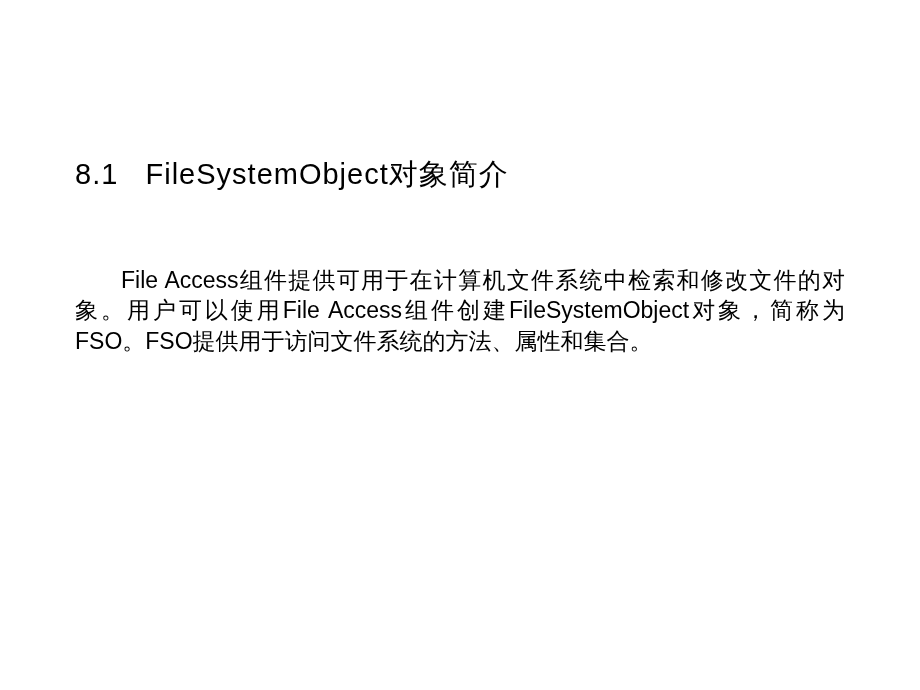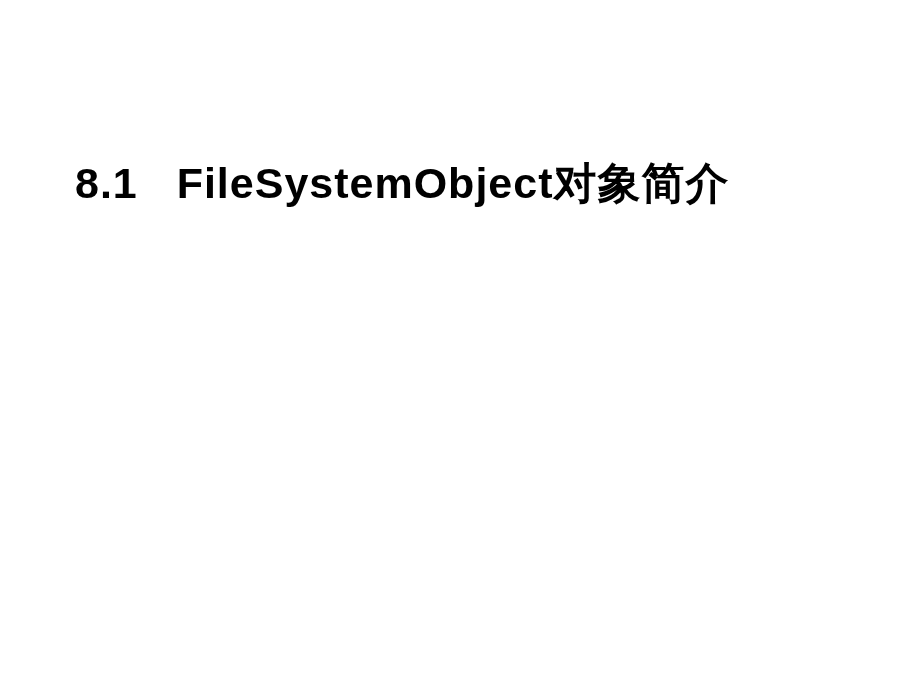--- a/index.html
+++ b/index.html
@@ -11,22 +11,22 @@
       width: 920px;
       height: 690px;
       background: #ffffff;
       font-family: "SimSun", "宋体", serif;
       overflow: hidden;
     }
     .page {
       padding: 155px 75px 0 75px;
     }
     .heading {
-      font-size: 43px;
-      font-weight: bold;
+      font-size: 29px;
+      font-weight: normal;
       font-family: "SimHei", "黑体", Arial, sans-serif;
       color: #000;
       margin-bottom: 70px;
       letter-spacing: 1px;
     }
     .paragraph {
       font-size: 23px;
       line-height: 1.32;
       color: #000;
       text-indent: 2em;
@@ -34,13 +34,14 @@
       font-family: "SimSun", "宋体", Arial, sans-serif;
     }
   </style>
 </head>
 <body>
 
 <div class="page">
   <h1 class="heading">
     <span>8.1</span>&nbsp;&nbsp;&nbsp;<span>FileSystemObject对象简介</span>
   </h1>
+  <p class="paragraph">File Access组件提供可用于在计算机文件系统中检索和修改文件的对象。用户可以使用File Access组件创建FileSystemObject对象，简称为FSO。FSO提供用于访问文件系统的方法、属性和集合。</p>
 </div>
 
 </body></html>

